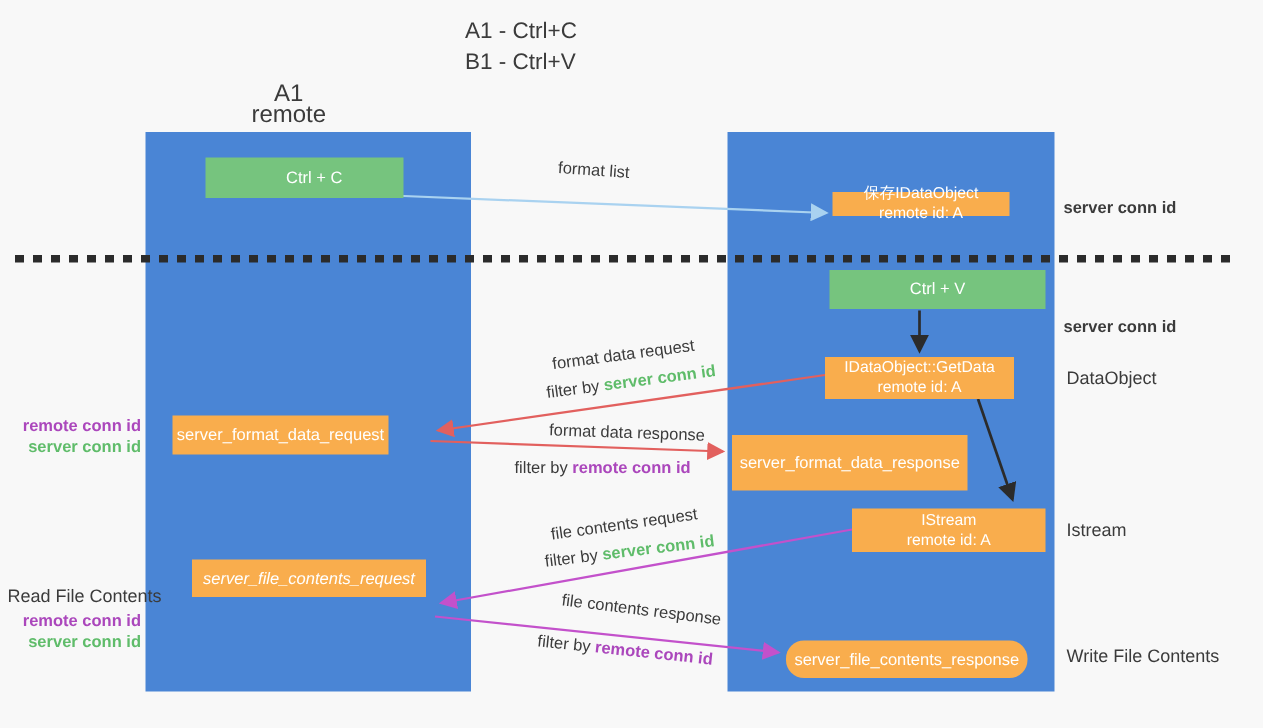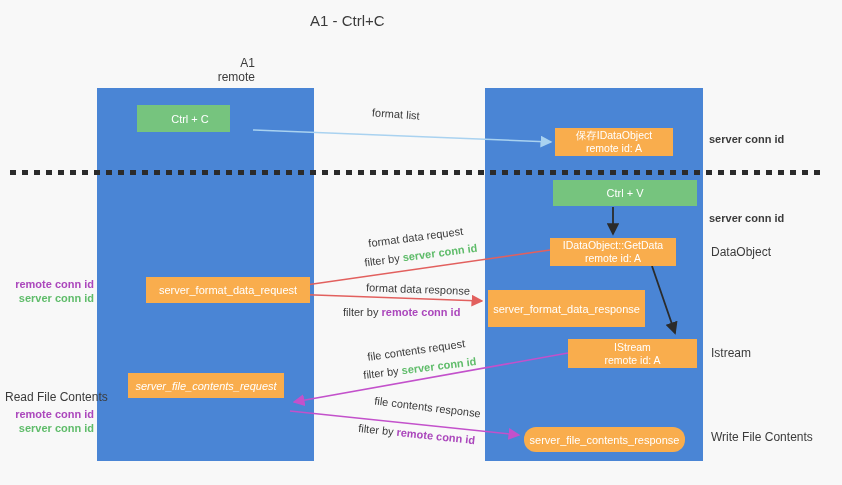--- a/index.html
+++ b/index.html
@@ -28,21 +28,21 @@
     background:var(--background);
     overflow:hidden;
   }
   .title{
     position:absolute;left:310px;top:10px;width:200px;
     font-size:15px;line-height:21px;text-align:left;
     color:var(--text-dark);z-index:5;
   }
   .col-header{
     position:absolute;top:56px;
-    font-size:12px;line-height:14px;text-align:right;
+    font-size:16px;line-height:14px;text-align:center;
     color:var(--text-dark);z-index:5;
   }
   .column{
     position:absolute;top:88px;height:373px;
     background:var(--column-blue);z-index:1;
   }
   .divider{
     position:absolute;left:10px;top:170px;width:813px;height:5px;
     background:repeating-linear-gradient(90deg,var(--arrow-black) 0 6px,transparent 6px 12px);
     z-index:2;
@@ -77,20 +77,21 @@
   }
   .side-label.conn{font-size:11px;font-weight:bold;}
 </style>
 </head>
 <body>
 
 <div class="canvas">
 
   <div class="title">
     <div>A1 - Ctrl+C</div>
+    <div>B1 - Ctrl+V</div>
   </div>
 
   <div class="col-header" style="left:130px;width:125px;">
     <div>A1</div>
     <div>remote</div>
   </div>
 
   <div class="column" style="left:97px;width:217px;"></div>
   <div class="column" style="left:485px;width:218px;"></div>
 
@@ -113,39 +114,39 @@
     </defs>
     <line x1="253" y1="130" x2="551" y2="142" style="stroke:var(--format-list-blue);stroke-width:1.5" marker-end="url(#m-blue)"></line>
     <line x1="613" y1="207" x2="613" y2="234" style="stroke:var(--arrow-black);stroke-width:1.8" marker-end="url(#m-black)"></line>
     <line x1="652" y1="266" x2="675" y2="333" style="stroke:var(--arrow-black);stroke-width:1.8" marker-end="url(#m-black)"></line>
     <line x1="550" y1="250" x2="292" y2="287" style="stroke:var(--request-red);stroke-width:1.5" marker-end="url(#m-red)"></line>
     <line x1="287" y1="294" x2="482" y2="301" style="stroke:var(--request-red);stroke-width:1.5" marker-end="url(#m-red)"></line>
     <line x1="568" y1="353" x2="294" y2="402" style="stroke:var(--response-magenta);stroke-width:1.5" marker-end="url(#m-magenta)"></line>
     <line x1="290" y1="411" x2="519" y2="435" style="stroke:var(--response-magenta);stroke-width:1.5" marker-end="url(#m-magenta)"></line>
   </svg>
 
-  <div class="node green" style="left:137px;top:105px;width:93px;height:27px;padding-left:13px;">
+  <div class="node green" style="left:137px;top:105px;width:132px;height:27px;padding-left:13px;">
     <div>Ctrl + C</div>
   </div>
 
-  <div class="node orange two-line" style="left:555px;top:128px;width:118px;height:28px;">
+  <div class="node orange two-line" style="left:555px;top:128px;width:118px;height:16px;">
     <div>保存IDataObject</div>
     <div>remote id: A</div>
   </div>
 
   <div class="node green" style="left:553px;top:180px;width:144px;height:26px;">
     <div>Ctrl + V</div>
   </div>
 
   <div class="node orange two-line" style="left:550px;top:238px;width:126px;height:28px;">
     <div>IDataObject::GetData</div>
     <div>remote id: A</div>
   </div>
 
-  <div class="node orange" style="left:146px;top:277px;width:164px;height:26px;">
+  <div class="node orange" style="left:115px;top:277px;width:144px;height:26px;">
     <div>server_format_data_request</div>
   </div>
 
   <div class="node orange" style="left:488px;top:290px;width:157px;height:37px;">
     <div>server_format_data_response</div>
   </div>
 
   <div class="node orange two-line" style="left:568px;top:339px;width:129px;height:29px;">
     <div>IStream</div>
     <div>remote id: A</div>

